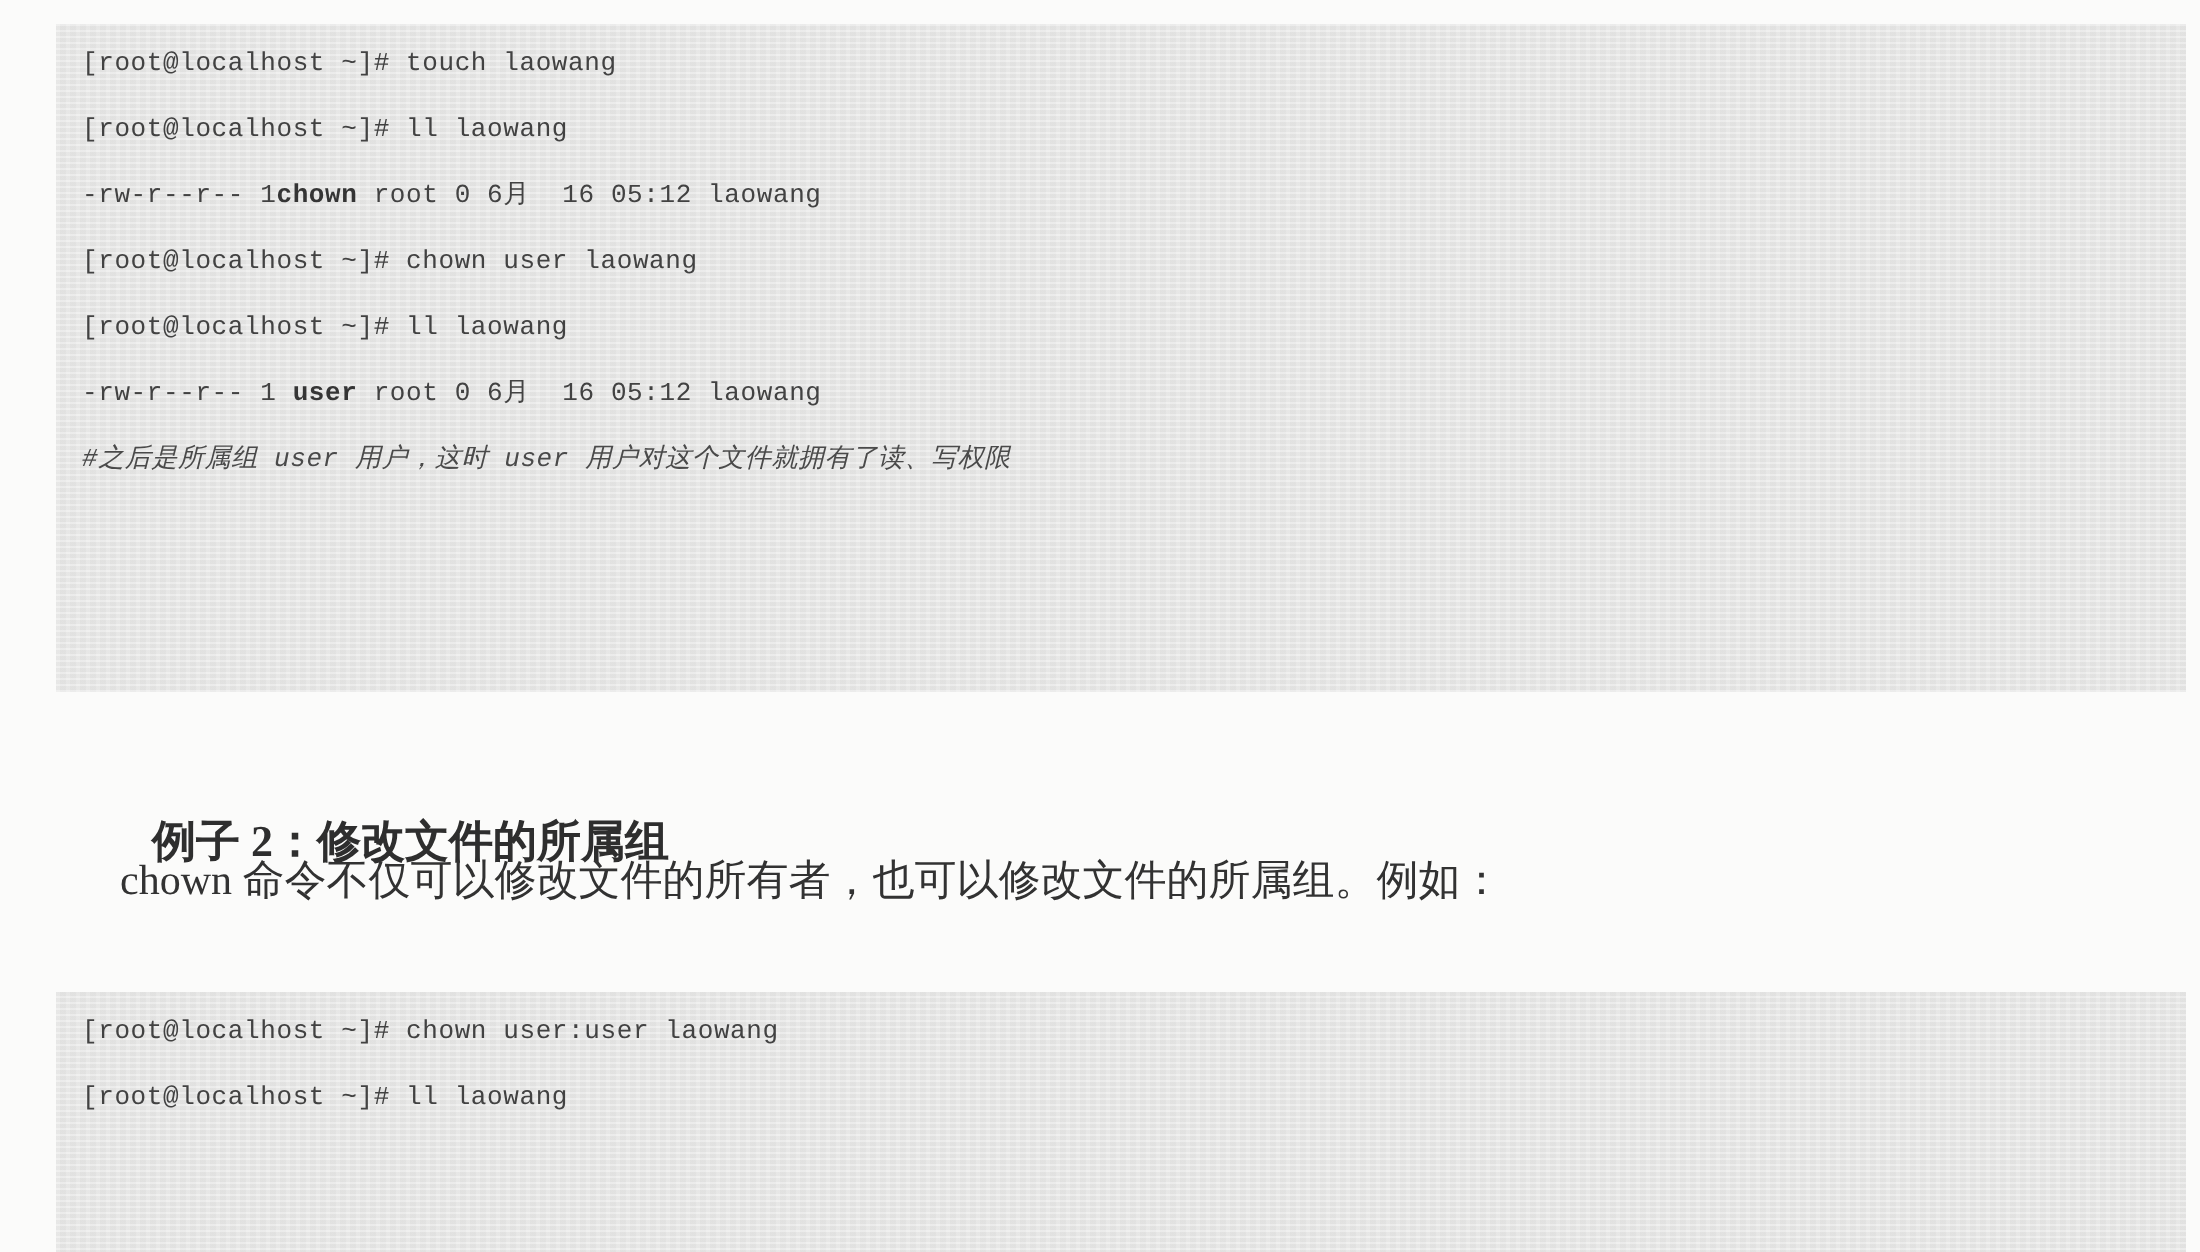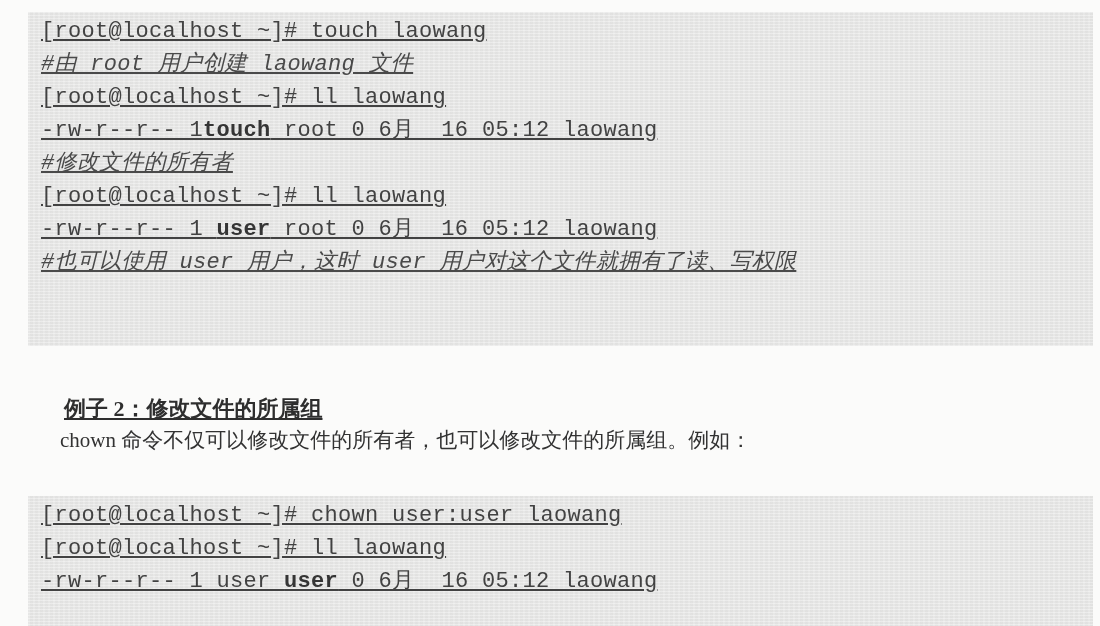--- a/index.html
+++ b/index.html
@@ -23,77 +23,73 @@
     background-color: #e8e8e7;
     
     background-image:
       repeating-linear-gradient(0deg, rgba(255,255,255,0.25) 0 1px, rgba(0,0,0,0.015) 1px 3px),
       repeating-linear-gradient(90deg, rgba(255,255,255,0.12) 0 2px, rgba(0,0,0,0.012) 2px 5px);
   }
   .block-1 { top: 12px;  height: 334px; }
   .block-2 { top: 496px; height: 138px; }
   .code-line {
     font-family: "Liberation Mono", "DejaVu Sans Mono", monospace;
-    font-size: 22px;
+    font-size: 13px;
     line-height: 33px;
     height: 33px;
     color: #424242;
     white-space: pre;
     letter-spacing: 0.3px;
-    text-decoration: underline;
   }
   .code-line.comment {
     font-style: italic;
     color: #4a4a4a;
   }
   .code-line .bold-seg {
     font-weight: bold;
     color: #353535;
   }
   .heading {
     position: absolute;
     left: 60px;
     top: 390px;
-    margin: 4px;
+    margin: 16px;
     font-size: 22px;
     font-weight: bold;
     color: #2e2e2e;
     font-family: "Liberation Serif", "DejaVu Serif", serif;
     white-space: pre;
-    text-decoration: underline;
   }
   .para {
     position: absolute;
     left: 60px;
     top: 426px;
     margin: 0;
     font-size: 21px;
     color: #323232;
     font-family: "Liberation Serif", "DejaVu Serif", serif;
     white-space: pre;
   }
 </style>
 </head>
 <body>
 
 <div>
 
   <div class="code-block block-1">
     <div class="code-line command">[root@localhost ~]# touch laowang</div>
-    <div class="code-line comment">#由 root 用户创建 laowang 文件</div>
     <div class="code-line command">[root@localhost ~]# ll laowang</div>
-    <div class="code-line output"><span>-rw-r--r-- 1</span><span class="bold-seg">touch</span><span> root 0 6月  16 05:12 laowang</span></div>
-    <div class="code-line comment">#修改文件的所有者</div>
+    <div class="code-line output"><span>-rw-r--r-- 1</span><span class="bold-seg">chown</span><span> root 0 6月  16 05:12 laowang</span></div>
+    <div class="code-line command">[root@localhost ~]# chown user laowang</div>
     <div class="code-line command">[root@localhost ~]# ll laowang</div>
     <div class="code-line output"><span>-rw-r--r-- 1 </span><span class="bold-seg">user</span><span> root 0 6月  16 05:12 laowang</span></div>
-    <div class="code-line comment">#也可以使用 user 用户，这时 user 用户对这个文件就拥有了读、写权限</div>
+    <div class="code-line comment">#之后是所属组 user 用户，这时 user 用户对这个文件就拥有了读、写权限</div>
   </div>
 
   <h3 class="heading">例子 2：修改文件的所属组</h3>
   <p class="para">chown 命令不仅可以修改文件的所有者，也可以修改文件的所属组。例如：</p>
 
   <div class="code-block block-2">
     <div class="code-line command">[root@localhost ~]# chown user:user laowang</div>
     <div class="code-line command">[root@localhost ~]# ll laowang</div>
-    <div class="code-line output"><span>-rw-r--r-- 1 user </span><span class="bold-seg">user</span><span> 0 6月  16 05:12 laowang</span></div>
   </div>
 
 </div>
 
 </body></html>

